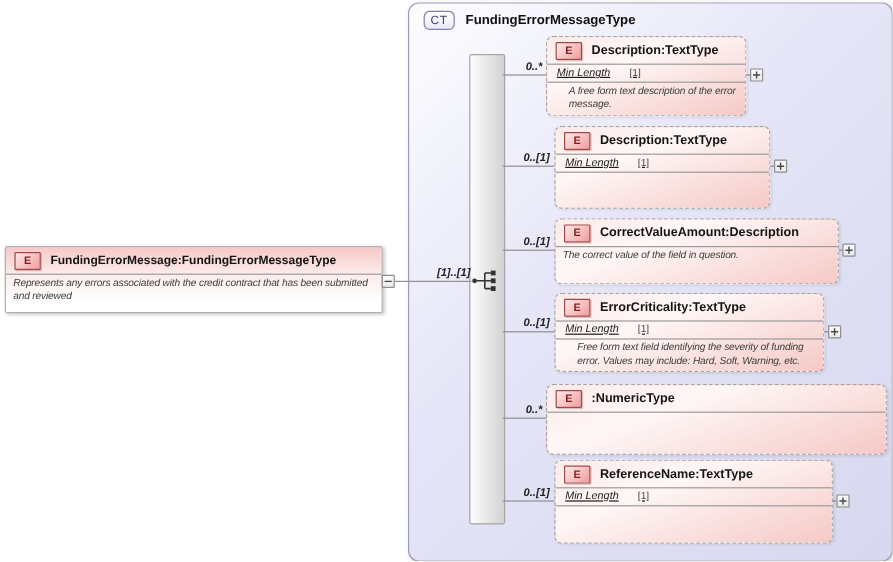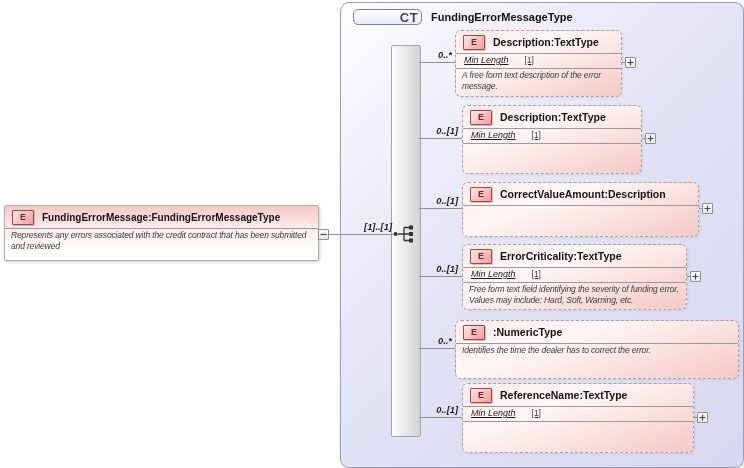--- a/index.html
+++ b/index.html
@@ -11,22 +11,22 @@
   .ct-box {
     position:absolute; left:340px; top:2px; width:402px; height:464px;
     border:1px solid #9c9cb8; border-radius:9px;
     background:linear-gradient(135deg,#fdfdff 0%,#e6e6f8 40%,#d7d7ef 100%);
     box-shadow:2px 2px 5px rgba(0,0,0,0.14);
   }
   .ct-header { position:absolute; left:12px; top:6px; display:flex; align-items:center; }
   .ct-badge {
     width:24px; height:14px; border:1px solid #7f7fa8; border-radius:5px;
     background:linear-gradient(to bottom,#ffffff,#e9e9f7);
-    color:#3f3f72; font-size:13px; font-weight:bold; letter-spacing:0.5px;
-    display:flex; align-items:center; justify-content:center;padding-left:43px;
+    color:#3f3f72; font-size:10px; font-weight:normal; letter-spacing:0.5px;
+    display:flex; align-items:center; justify-content:center;
   }
   .ct-title { margin-left:9px; font-size:11px; font-weight:bold; color:#101010; white-space:nowrap; }
   
   .seq-bar {
     position:absolute; left:391px; top:45px; width:28px; height:390px;
     border:1px solid #a5a5a5; border-radius:2px;
     background:linear-gradient(to right,#fdfdfd,#d2d2d2);
   }
   .seq-icon { position:absolute; left:392px; top:224px; z-index:3; }
   
@@ -59,21 +59,21 @@
   .facet-row {
     position:absolute; left:0; right:0; top:24px; height:13px; padding-left:8px;
     font-size:9px; font-style:italic; color:#1c1c1c; white-space:nowrap;text-decoration:underline;
   }
   .facet-value { font-style:normal; font-size:8.5px; color:#44444f; margin-left:16px; }
   .ann {
     position:absolute; left:0; right:0; bottom:1px; overflow:hidden;
     font-size:8.5px; font-style:italic; color:#3d3d3d; letter-spacing:-0.15px;
     line-height:1.3; padding:0 6px;
   }
-  .ann-top38 { top:39px; } .ann-top23 { top:24px; }
+  .ann-top38 { top:39px;margin-left:12px; } .ann-top23 { top:24px; }
   
   .hline { position:absolute; height:1px; background:#8f8f8f; z-index:1; }
   .card-label {
     position:absolute; width:46px; text-align:right; z-index:3;
     font-size:9.3px; font-style:italic; font-weight:bold; color:#222222; white-space:nowrap;
   }
   .toggle-btn {
     position:absolute; width:11px; height:11px; box-sizing:border-box; z-index:3;
     border:1px solid #8f8f8f; background:linear-gradient(to bottom,#fcfcfc,#e9e9e9);
     display:flex; align-items:center; justify-content:center; border-radius:1px;
@@ -167,20 +167,21 @@
   <div class="hline" style="left:419px; top:208px; width:43px;"></div>
   <div class="card-label" style="left:412px; top:196px;">0..[1]</div>
   <div class="elem-box" style="left:462px; top:182px; width:235px; height:53px;">
     <div class="elem-title">
       <span class="e-badge">E</span>
       <span>CorrectValueAmount</span>
         <span> : </span>
         <span>Description</span>
     </div>
     <div class="sep"></div>
+    <div class="ann ann-top23">The correct value of the field in question.</div>
   </div>
   <div class="hline" style="left:697px; top:208px; width:5px;"></div>
   <div class="toggle-btn" style="left:702px; top:203px;">
     <svg width="9" height="9" viewBox="0 0 9 9">
         <path d="M4.5 1.5v6M1.5 4.5h6" stroke="#4a4a4a" stroke-width="1.2"></path>
       </svg>
   </div>
 
   <div class="hline" style="left:419px; top:276px; width:43px;"></div>
   <div class="card-label" style="left:412px; top:264px;">0..[1]</div>
@@ -207,21 +208,20 @@
 
   <div class="hline" style="left:419px; top:348px; width:36px;"></div>
   <div class="card-label" style="left:406px; top:336px;">0..*</div>
   <div class="elem-box" style="left:455px; top:320px; width:282px; height:57px;">
     <div class="elem-title">
       <span class="e-badge">E</span>
         <span> : </span>
         <span>NumericType</span>
     </div>
     <div class="sep"></div>
-    <div class="ann ann-top23">Identifies the time the dealer has to correct the error.</div>
   </div>
 
   <div class="hline" style="left:419px; top:417px; width:43px;"></div>
   <div class="card-label" style="left:412px; top:405px;">0..[1]</div>
   <div class="elem-box" style="left:462px; top:383px; width:230px; height:68px;">
     <div class="elem-title">
       <span class="e-badge">E</span>
       <span>ReferenceName</span>
         <span> : </span>
         <span>TextType</span>

